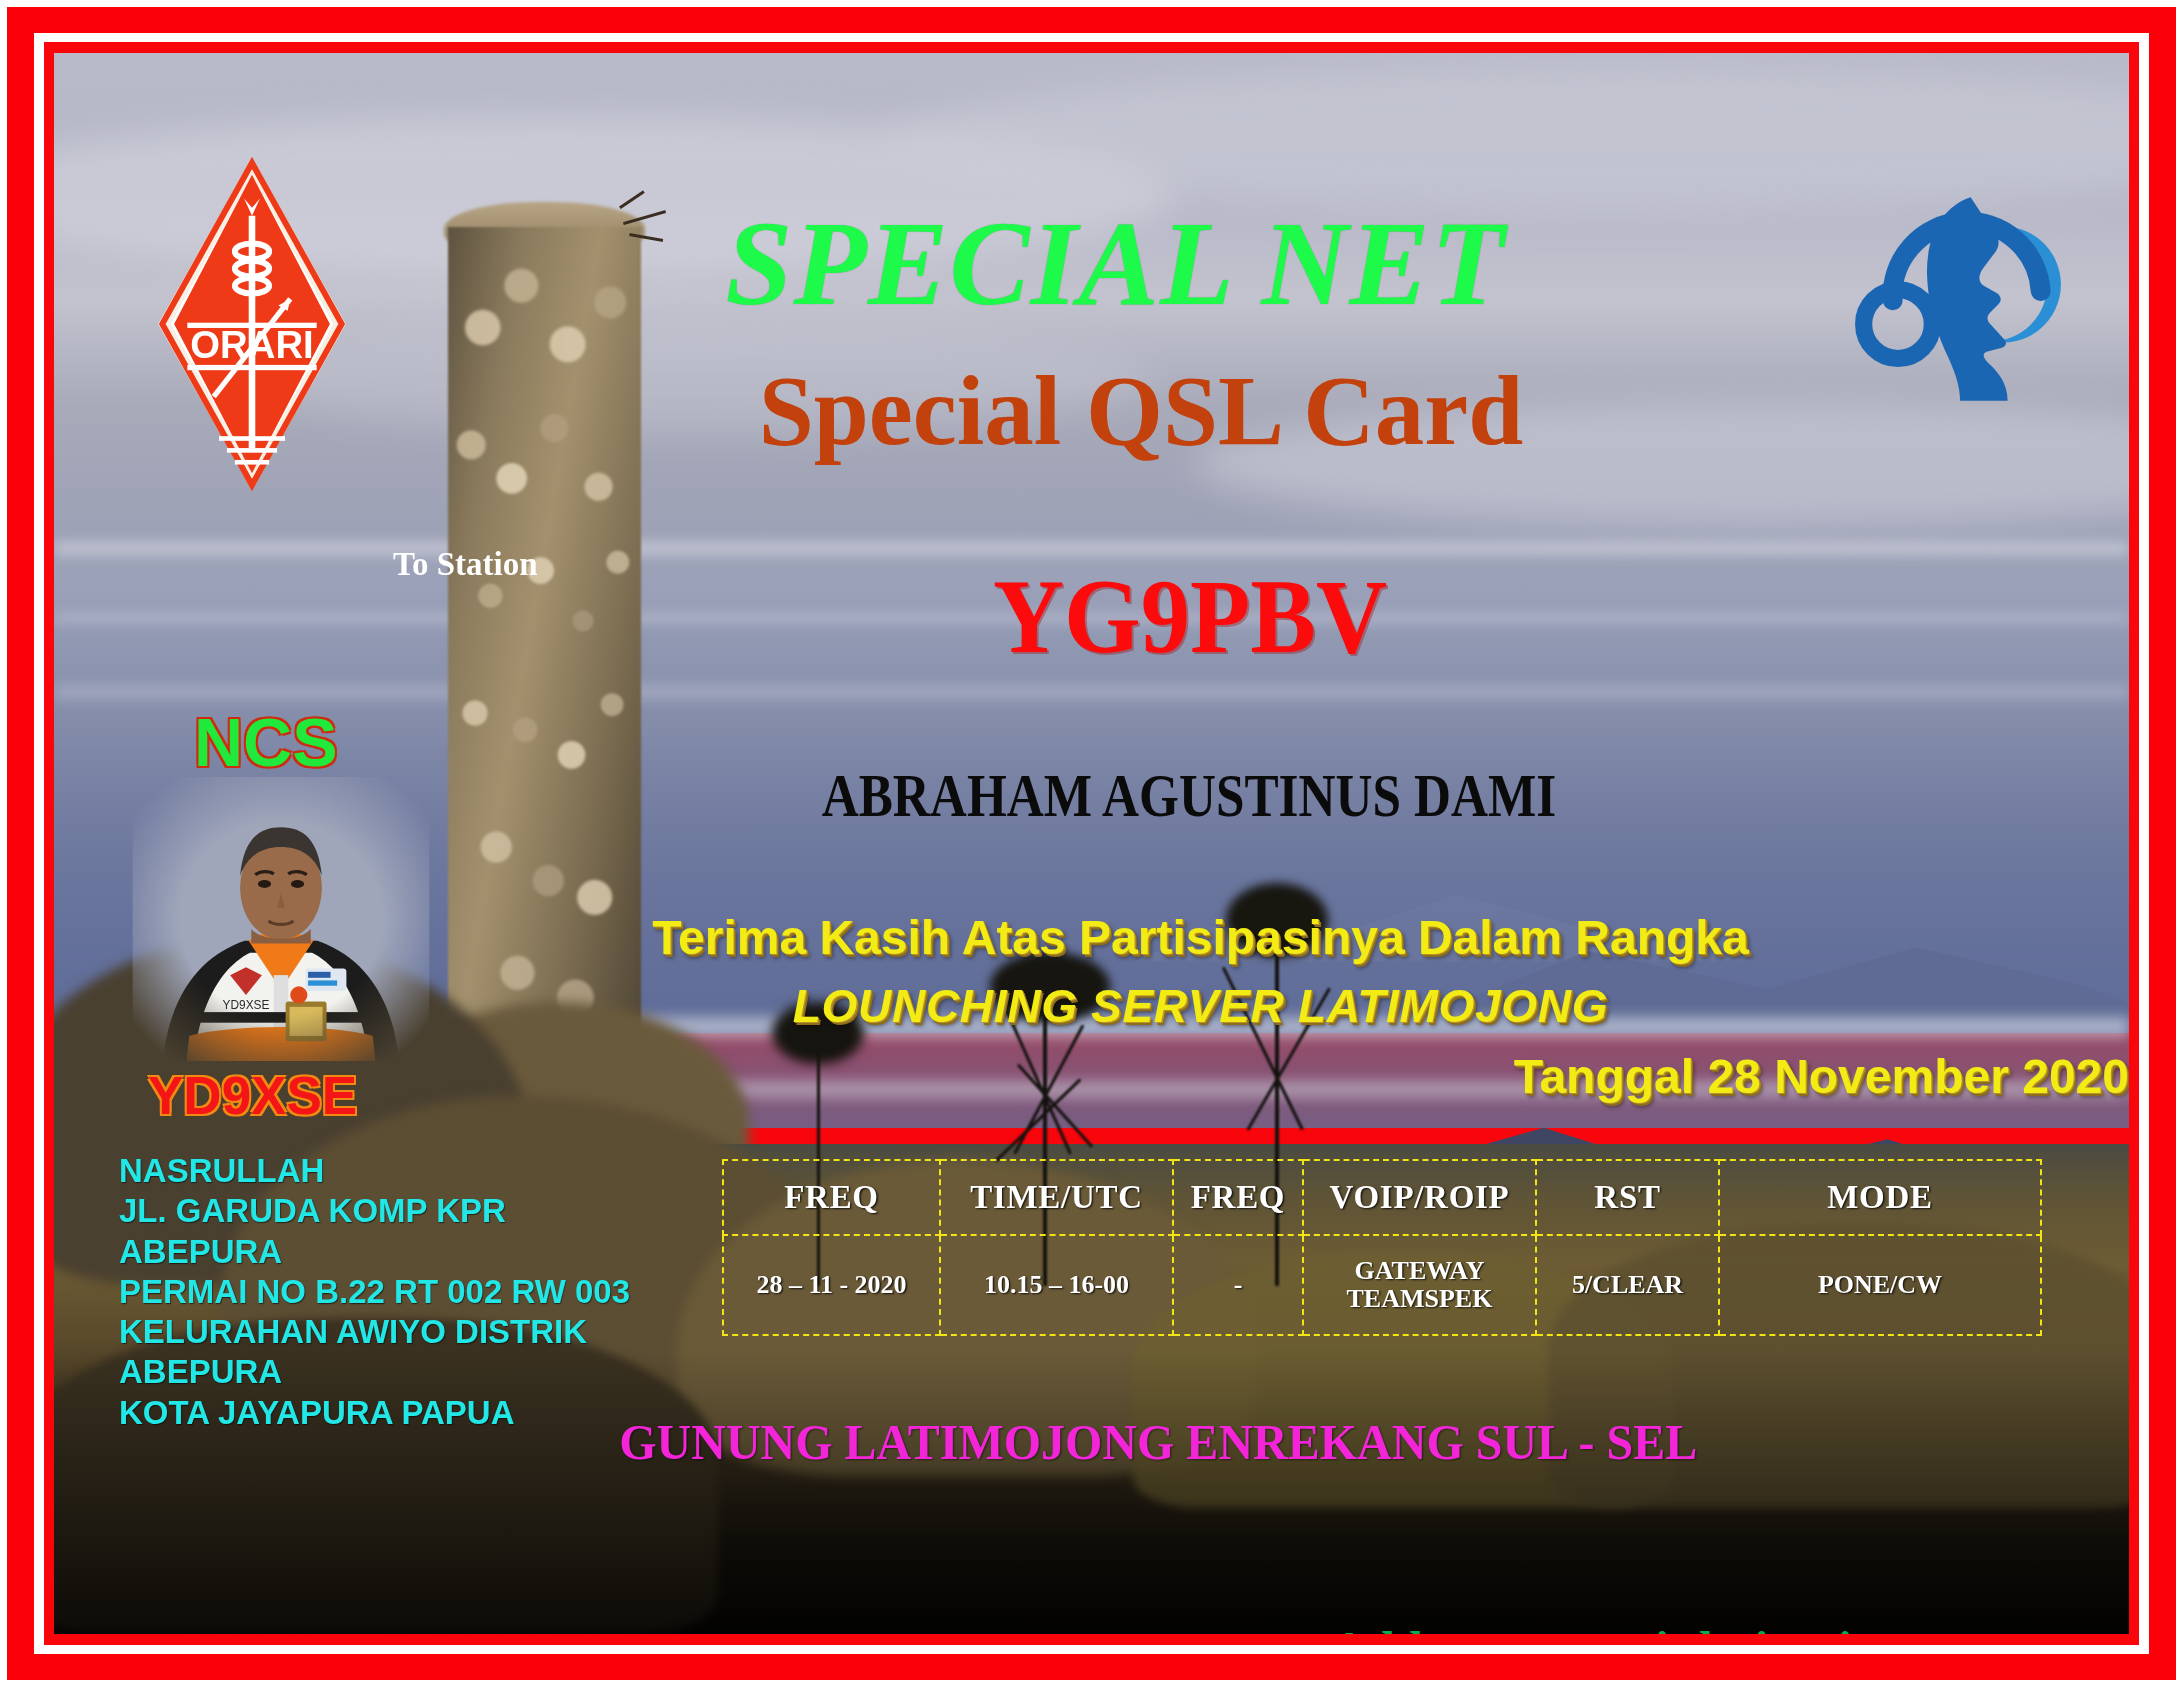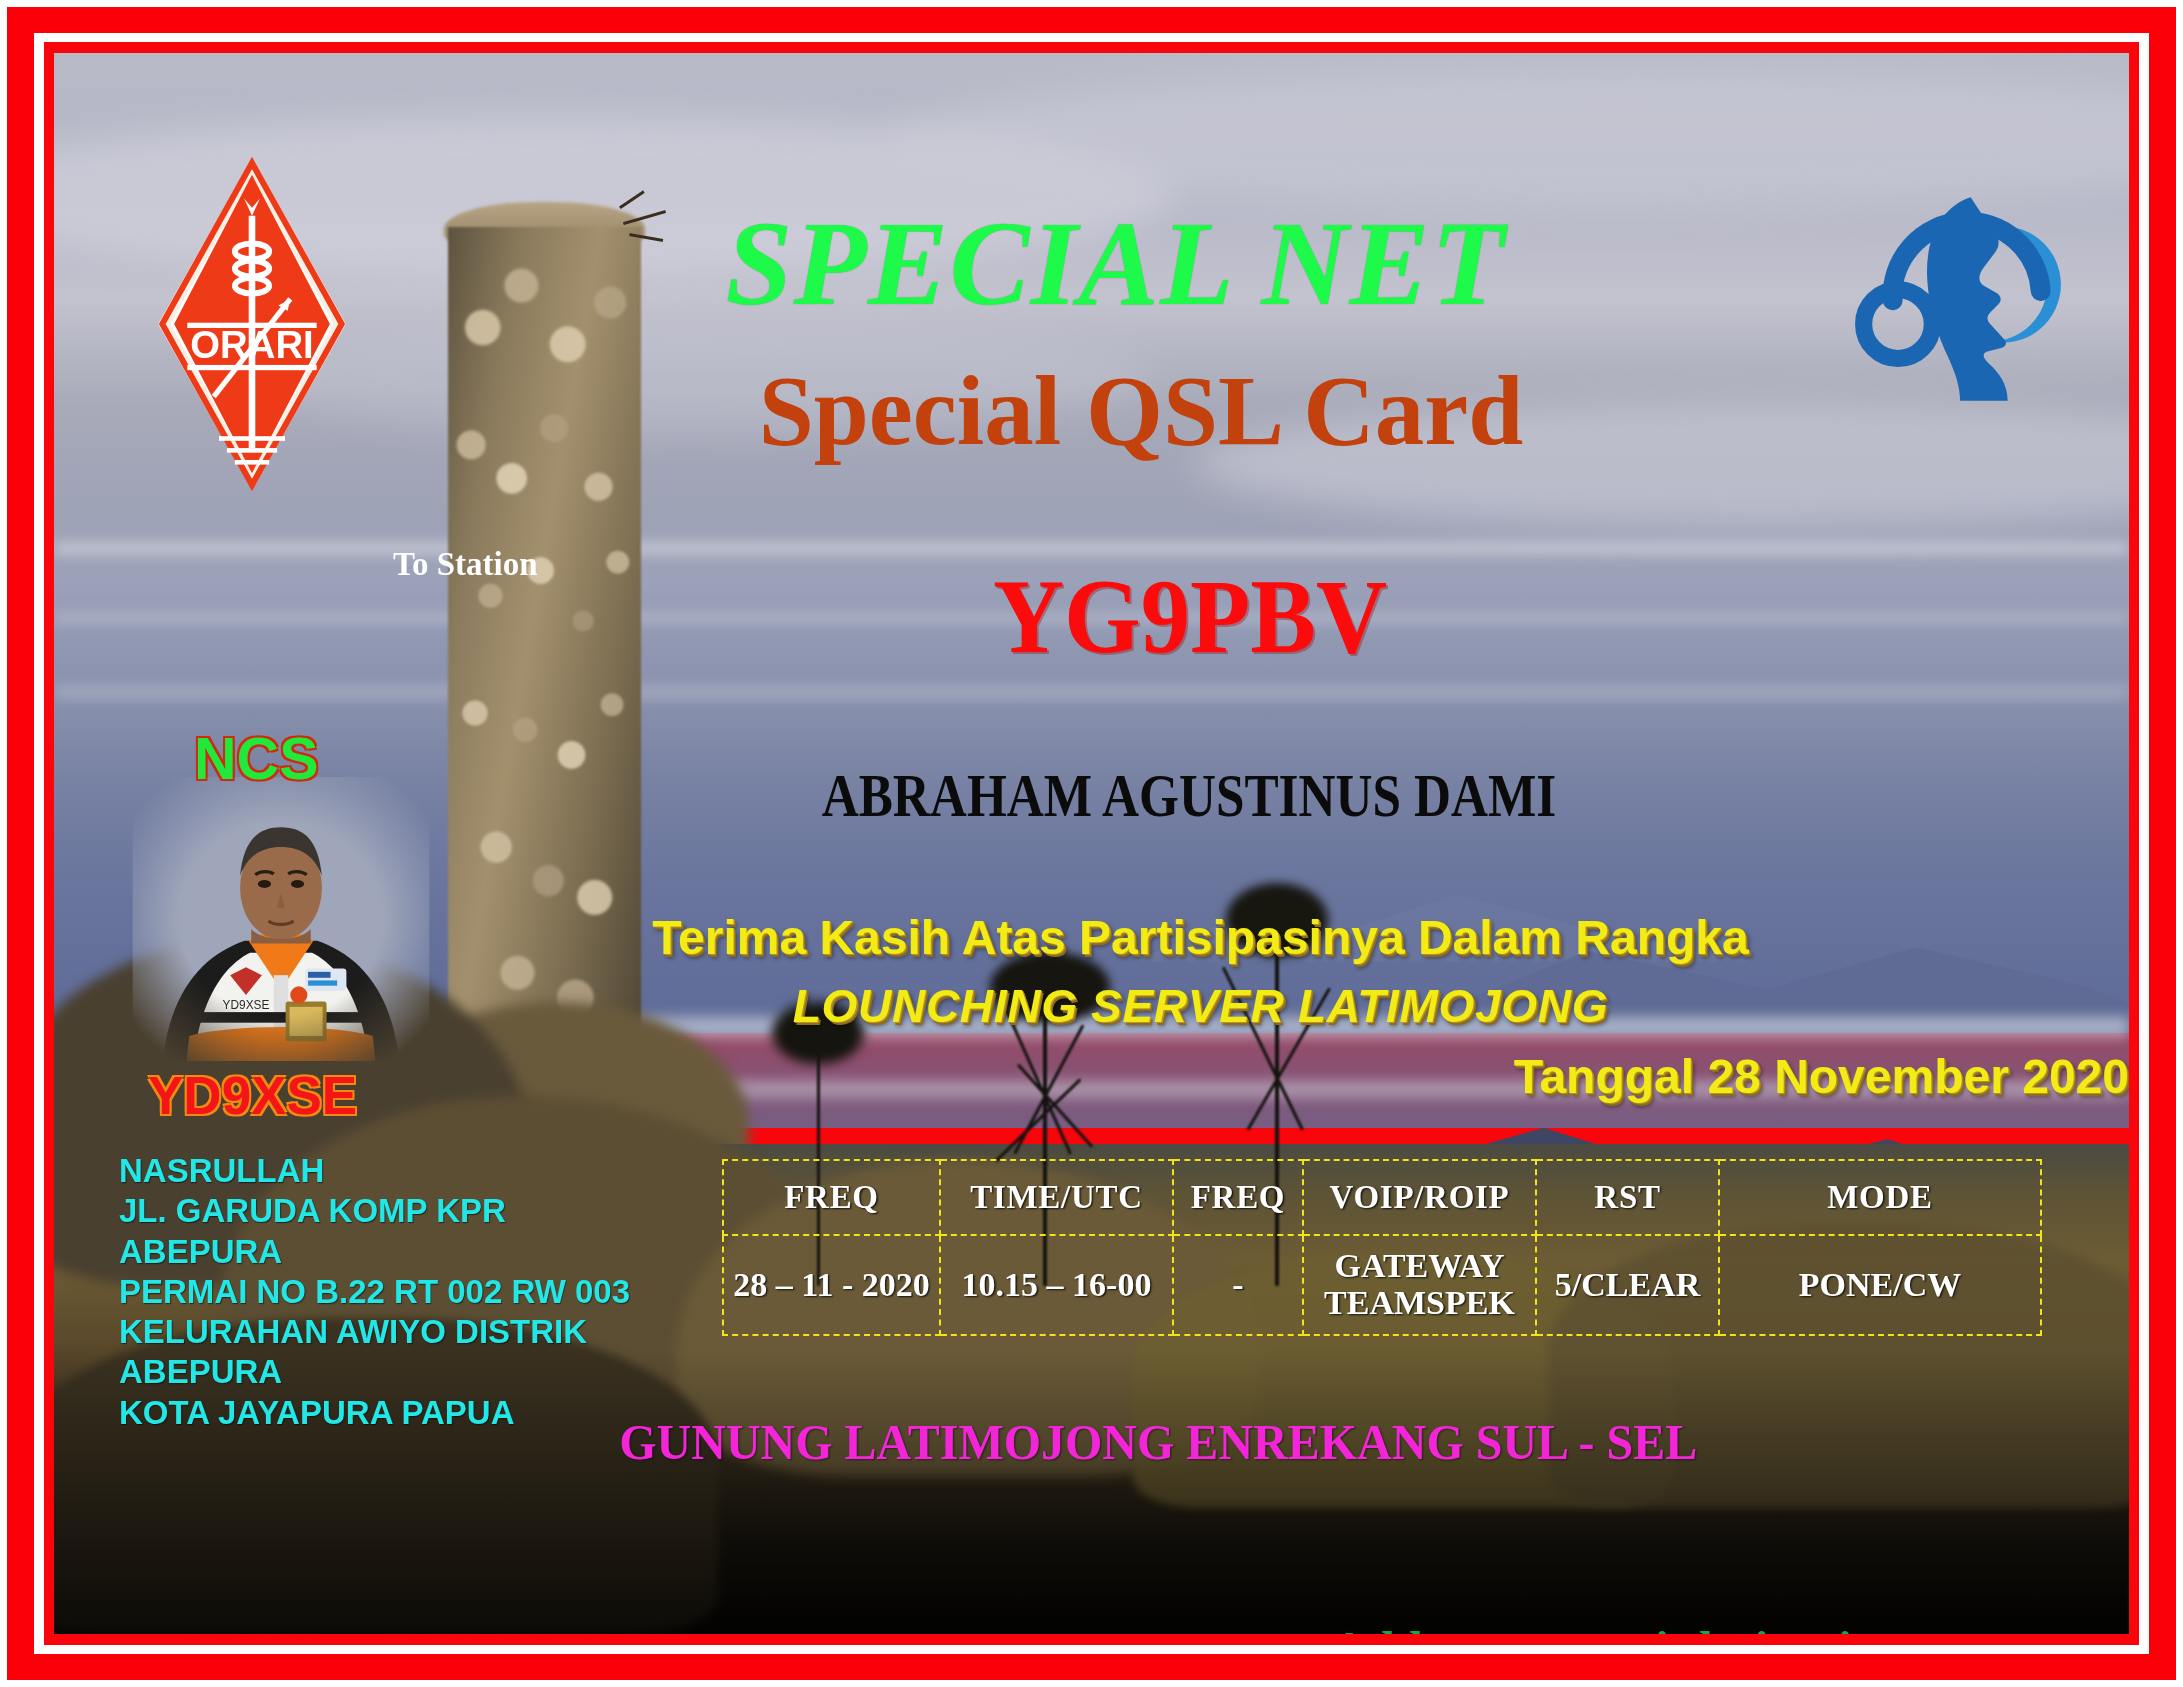--- a/index.html
+++ b/index.html
@@ -81,42 +81,42 @@
       font-family:"Liberation Serif",serif;padding-left:232px;transform:scaleX(.84);}
   .yellow3d{font-weight:bold;color:#f3ec14;
       text-shadow:1.3px 1.3px 0 #b8912a,2.6px 2.6px 0 #8d6d1c,3.3px 4px 4.6px rgba(0,0,0,.45);}
   #thanks1{left:0;right:0;top:857px;text-align:center;font-size:48px;padding-left:218px;
       font-family:"Liberation Sans",sans-serif;}
   #thanks2{left:0;right:0;top:926px;text-align:center;font-size:46px;font-style:italic;
       padding-left:218px;font-family:"Liberation Sans",sans-serif;letter-spacing:0.7px;}
   #thanks3{left:0;right:0;top:996px;text-align:right;font-size:48px;padding-left:218px;
       font-family:"Liberation Sans",sans-serif;}
 
-  #ncs{left:140px;top:672px;font-size:59px;font-weight:bold;color:#21e93c;
+  #ncs{left:140px;top:650px;font-size:68px;font-weight:bold;color:#21e93c;
       font-family:"Liberation Sans",sans-serif;
       text-shadow:-2px -2px 0 #cf2b10,2px -2px 0 #cf2b10,-2px 2px 0 #cf2b10,2px 2px 0 #cf2b10;}
   #ncs-call{left:94px;top:1012px;font-size:53px;font-weight:bold;color:#f41616;
       font-family:"Liberation Sans",sans-serif;
       text-shadow:-2px -2px 0 #f08a12,2px -2px 0 #f08a12,-2px 2px 0 #f08a12,2px 2px 0 #f08a12;}
 
   #ncs-photo{position:absolute;left:78px;top:724px;width:298px;height:284px;}
 
   #address{position:absolute;left:65px;top:1098px;}
   #address div{font-size:33px;font-weight:bold;color:#22e7e7;
       font-family:"Liberation Sans",sans-serif;line-height:1.22;white-space:nowrap;
       text-shadow:0.7px 0.7px 1.3px rgba(0,0,0,.6);}
 
   
   #qso-table{position:absolute;left:668px;top:1106px;width:1317px;height:171px;
       border-collapse:collapse;table-layout:fixed;}
   #qso-table th,#qso-table td{border:2.6px dashed #f2e513;color:#ffffff;text-align:center;
       font-family:"Liberation Serif",serif;font-weight:bold;vertical-align:middle;
       text-shadow:1.3px 1.3px 2px rgba(0,0,0,.8);padding:0;}
   #qso-table th{font-size:33px;height:73px;letter-spacing:0.7px;}
-  #qso-table td{font-size:34px;height:98px;line-height:1.08;}
+  #qso-table td{font-size:26px;height:98px;line-height:1.08;}
 
   #location{left:0;right:0;top:1360px;text-align:center;font-size:50px;font-weight:bold;
       color:#f425d9;font-family:"Liberation Serif",serif;padding-left:139px;
       transform:scaleX(.96);text-shadow:1.3px 1.3px 2px rgba(0,0,0,.45);}
 
   #slogan{left:86px;top:1568px;font-size:50px;font-weight:bold;color:#e97d10;
       font-family:"Liberation Serif",serif;transform:scaleX(.92);
       text-shadow:1.3px 1.3px 2px rgba(0,0,0,.6);}
   #weburl{left:1277px;top:1567px;font-size:50px;font-weight:bold;color:#0fa94e;
       font-family:"Liberation Serif",serif;text-shadow:1.3px 1.3px 2px rgba(0,0,0,.6);}

